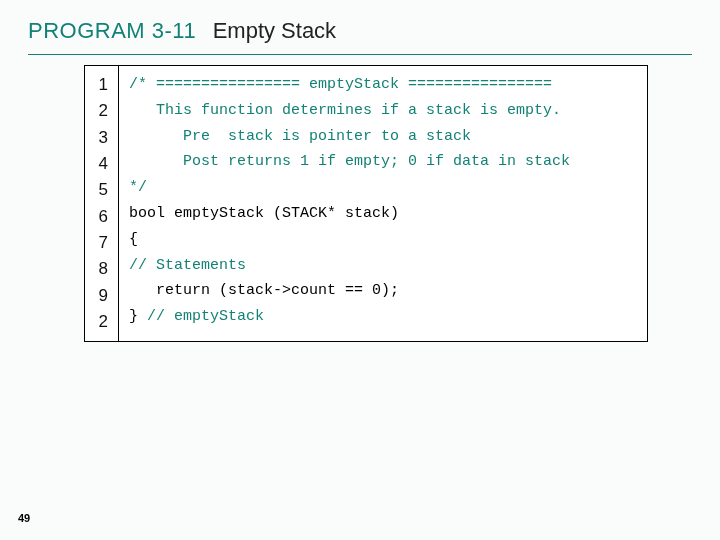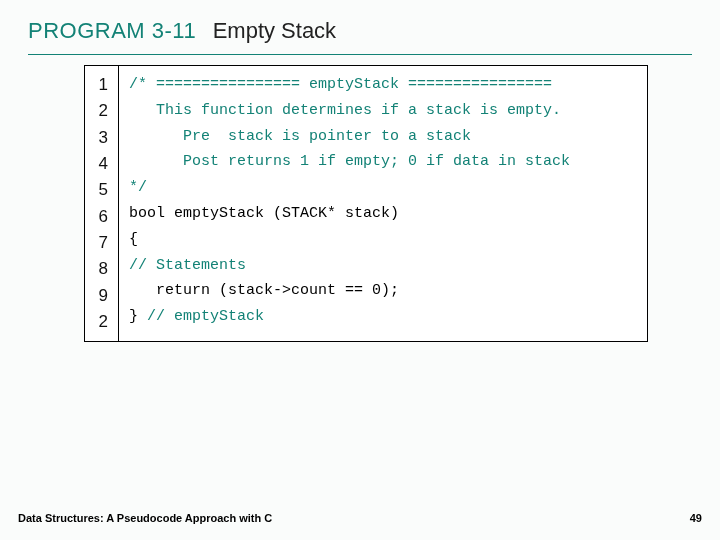--- a/index.html
+++ b/index.html
@@ -89,15 +89,14 @@
       <div>6</div>
       <div>7</div>
       <div>8</div>
       <div>9</div>
       <div>2</div>
     </div>
   <div class="code" id="code"><div><span class="teal">/* ================ emptyStack ================</span></div><div><span class="teal">   This function determines if a stack is empty.</span></div><div><span class="teal">      Pre  stack is pointer to a stack</span></div><div><span class="teal">      Post returns 1 if empty; 0 if data in stack</span></div><div><span class="teal">*/</span></div><div><span class="blk">bool emptyStack (STACK* stack)</span></div><div><span class="blk">{</span></div><div><span class="teal">// Statements</span></div><div><span class="blk">   return (stack-&gt;count == 0);</span></div><div><span class="blk">} </span><span class="teal">// emptyStack</span></div></div>
 </div>
 
 <div class="footer">
-  <span>Data Structures: A Pseudocode Approach with C</span>
   <span>49</span>
 </div>
 
 </body></html>

